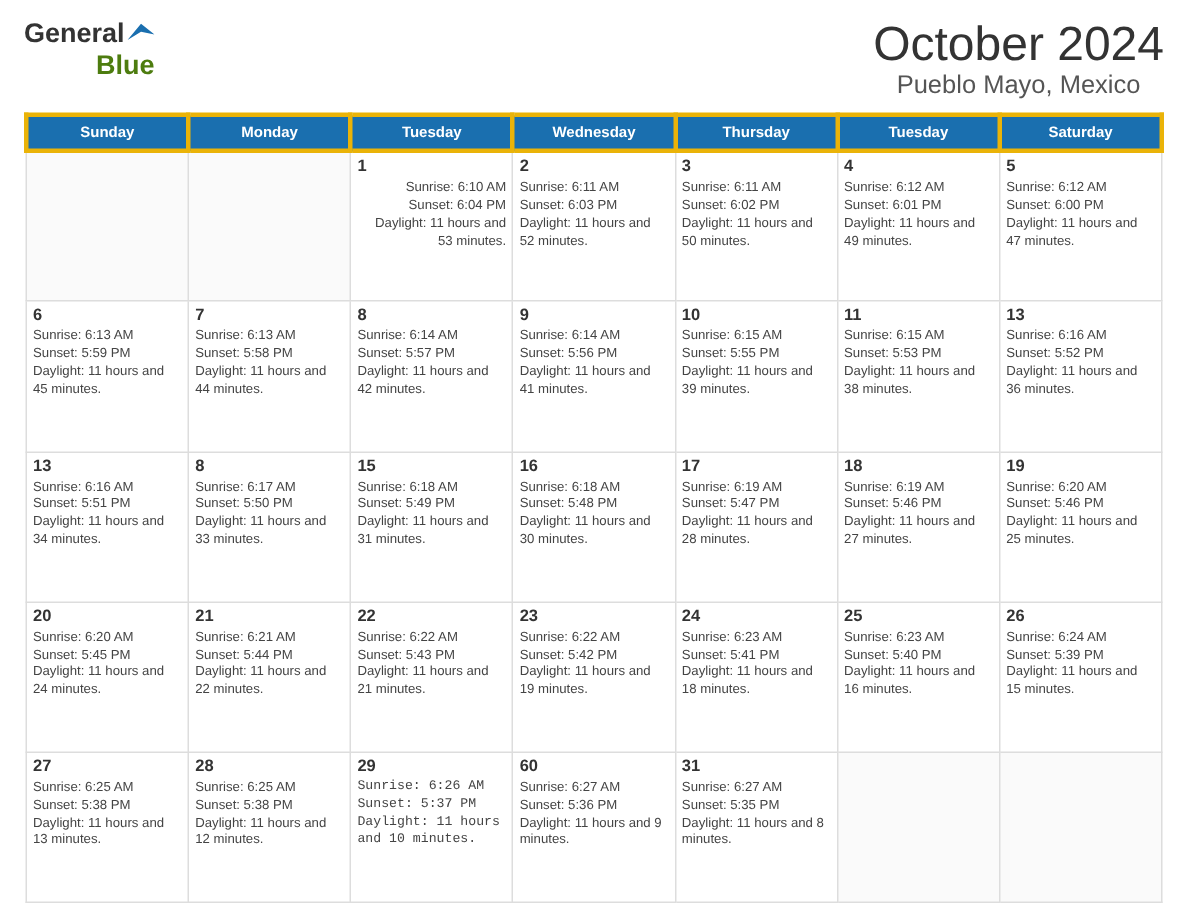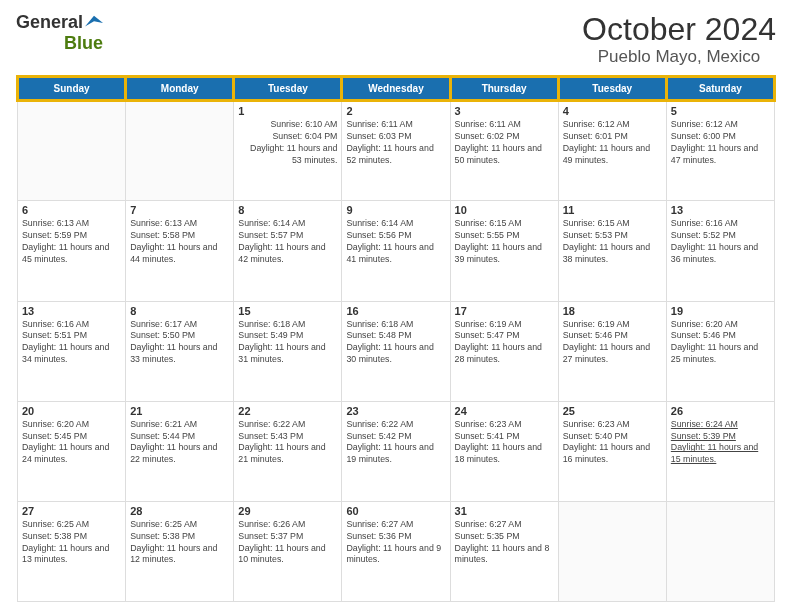--- a/index.html
+++ b/index.html
@@ -288,41 +288,41 @@
 Daylight: 11 hours and 18 minutes.</div>
           </td>
           <td>
             <span class="day-num">25</span>
             <div class="day-info" style="white-space: pre-line;">Sunrise: 6:23 AM
 Sunset: 5:40 PM
 Daylight: 11 hours and 16 minutes.</div>
           </td>
           <td>
             <span class="day-num">26</span>
-            <div class="day-info" style="white-space: pre-line; text-decoration: underline;">Sunrise: 6:24 AM
+            <div class="day-info" style="white-space: pre-line;">Sunrise: 6:24 AM
 Sunset: 5:39 PM
 Daylight: 11 hours and 15 minutes.</div>
           </td>
         </tr>
         <tr>
           <td>
             <span class="day-num">27</span>
             <div class="day-info" style="white-space: pre-line;">Sunrise: 6:25 AM
 Sunset: 5:38 PM
 Daylight: 11 hours and 13 minutes.</div>
           </td>
           <td>
             <span class="day-num">28</span>
             <div class="day-info" style="white-space: pre-line;">Sunrise: 6:25 AM
 Sunset: 5:38 PM
 Daylight: 11 hours and 12 minutes.</div>
           </td>
           <td>
             <span class="day-num">29</span>
-            <div class="day-info" style="white-space: pre-line;">Sunrise: 6:26 AM
+            <div class="day-info" style="white-space: pre-line; font-family: Liberation Mono, monospace;">Sunrise: 6:26 AM
 Sunset: 5:37 PM
 Daylight: 11 hours and 10 minutes.</div>
           </td>
           <td>
             <span class="day-num">60</span>
             <div class="day-info" style="white-space: pre-line;">Sunrise: 6:27 AM
 Sunset: 5:36 PM
 Daylight: 11 hours and 9 minutes.</div>
           </td>
           <td>

